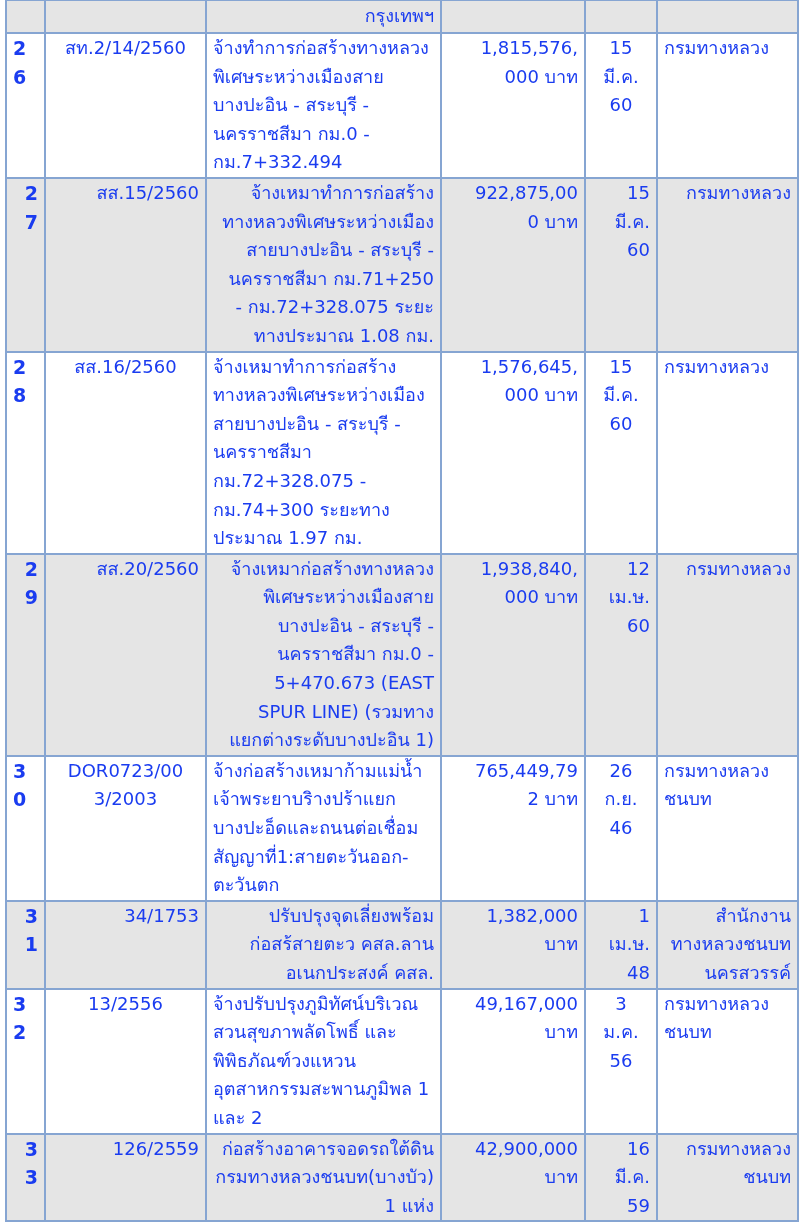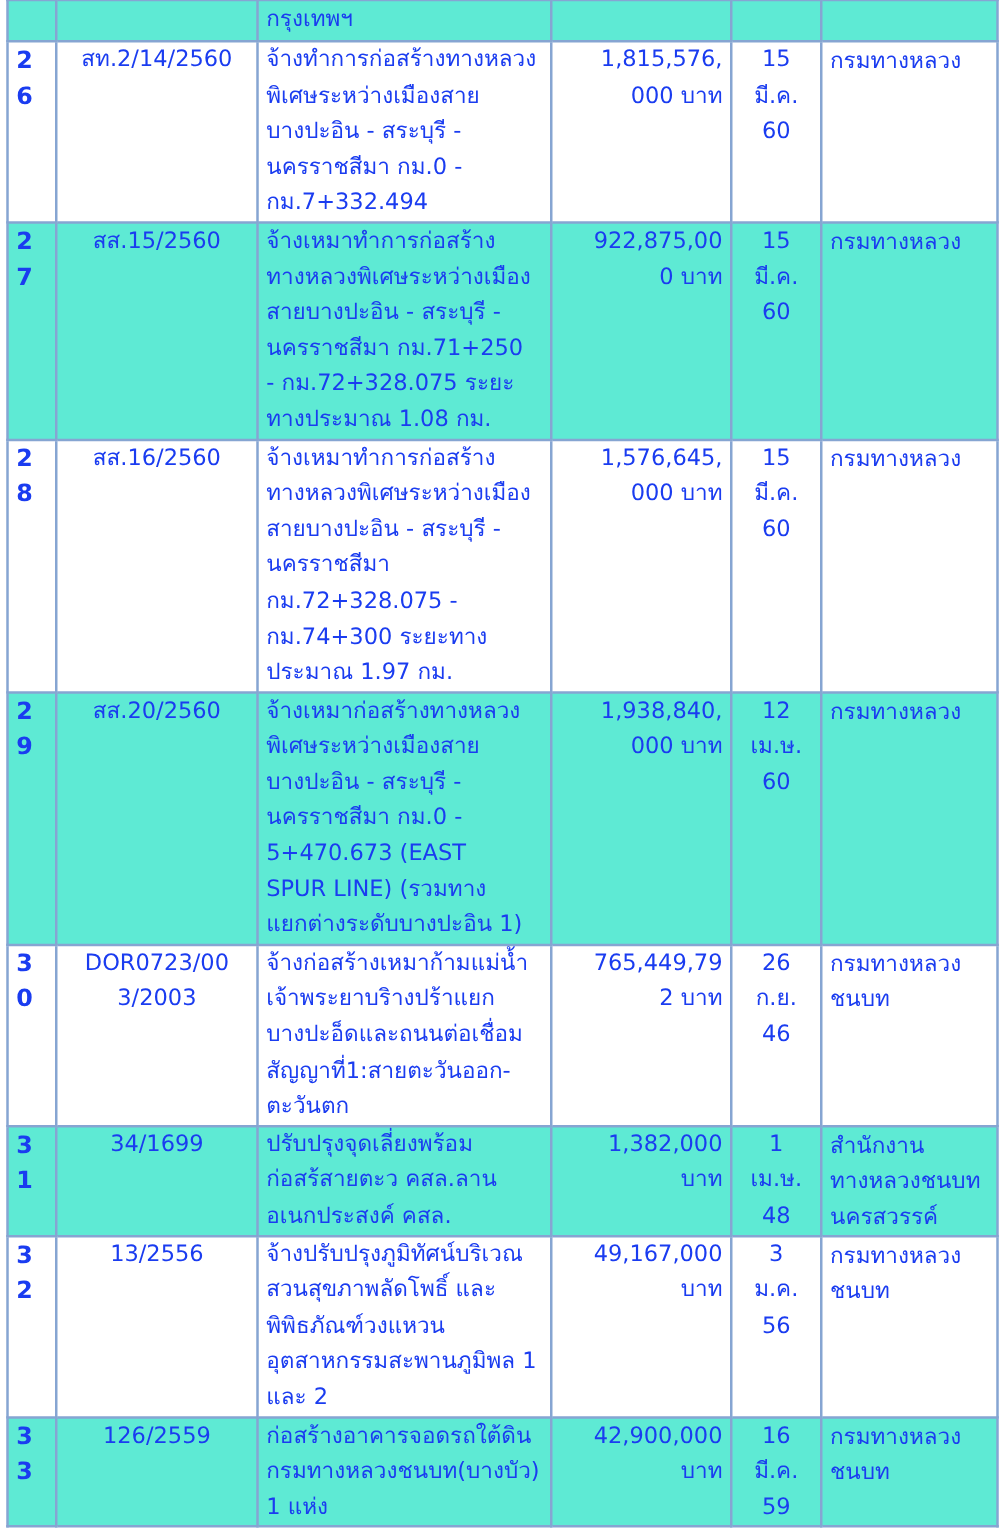--- a/index.html
+++ b/index.html
@@ -24,35 +24,35 @@
     font-size: 18px;
     line-height: 28.6px;
   }
   table.contracts td {
     border: 2px solid #86a5d2;
     vertical-align: top;
     padding: 0 6px;
     box-sizing: border-box;
     word-wrap: break-word;
   }
-  tr.alt td { background: #5eead4; }
+  tr.alt td { background: #e5e5e5; text-align: right; }
   tr.plain td { background: #ffffff; }
   td.num {
     font-weight: bold;
     text-align: left;
     padding: 0 0 0 8px;
     font-size: 19px;
     line-height: 28.6px;
     word-break: break-all;
   }
   td.contract { text-align: center; padding: 0 4px; }
   td.desc { padding-left: 7px; padding-right: 4px; }
   td.amount { text-align: right; padding-right: 8px; }
   td.date { text-align: center; padding: 0 2px; }
-  td.agency { padding-left: 8px; font-family: Liberation Serif, serif; }
+  td.agency { padding-left: 8px; }
   .row-top td { height: 33px; line-height: 30px; }
 </style>
 </head>
 <body>
 
 <table class="contracts">
   <colgroup>
     <col style="width:39px">
     <col style="width:161px">
     <col style="width:235px">
@@ -217,21 +217,21 @@
           <div>กรมทางหลวง</div>
           <div>ชนบท</div>
         </td>
       </tr>
       <tr class="alt">
         <td class="num">
           <div>3</div>
           <div>1</div>
         </td>
         <td class="contract">
-          <div>34/1699</div>
+          <div>34/1753</div>
         </td>
         <td class="desc">
           <div>ปรับปรุงจุดเลี่ยงพร้อม</div>
           <div>ก่อสร้สายตะว คสล.ลาน</div>
           <div>อเนกประสงค์ คสล.</div>
         </td>
         <td class="amount">
           <div>1,382,000</div>
           <div>บาท</div>
         </td>

